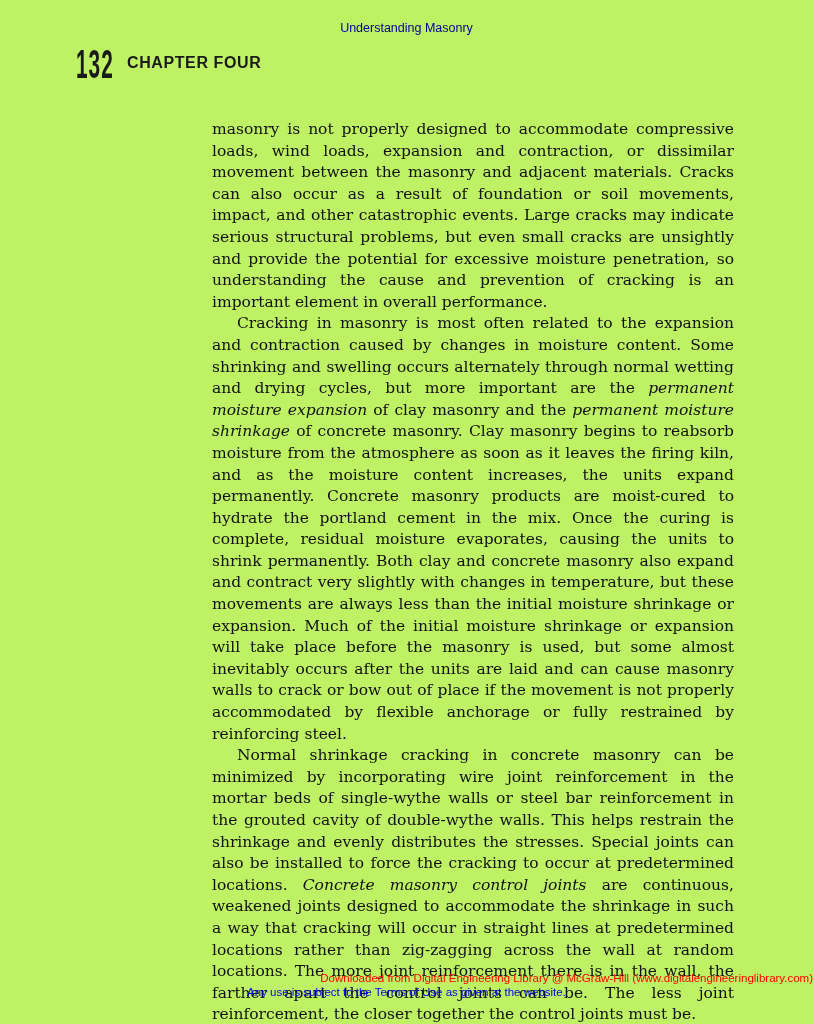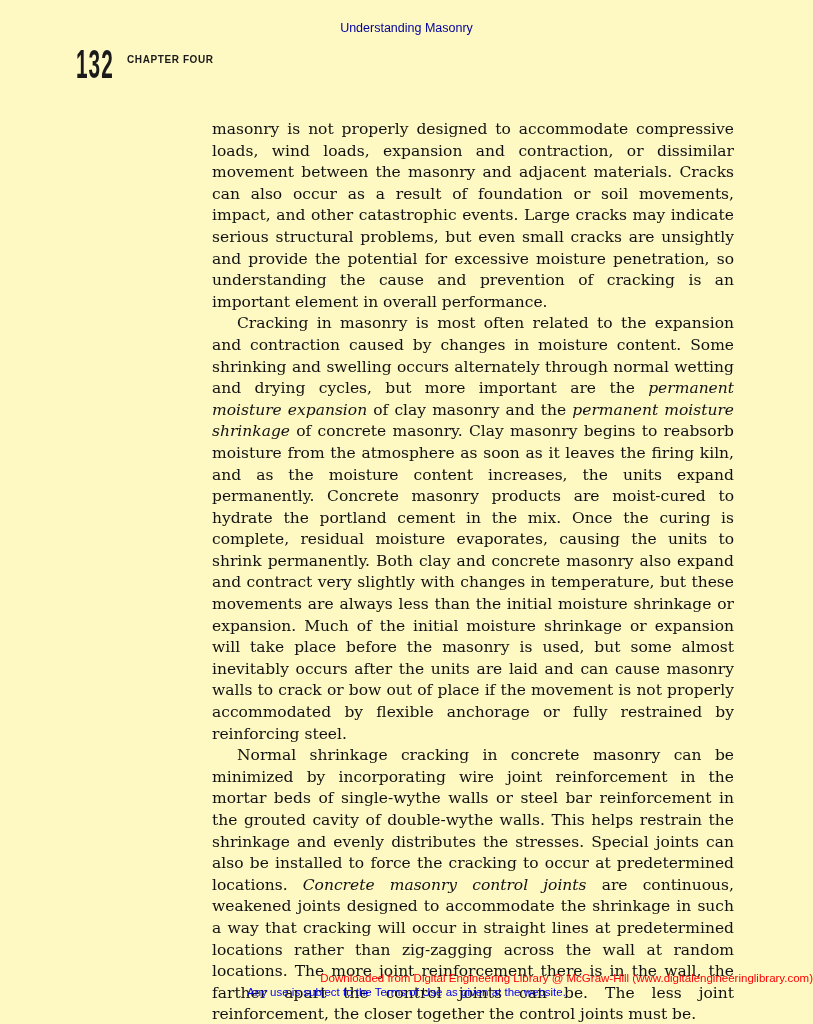--- a/index.html
+++ b/index.html
@@ -4,21 +4,21 @@
   <style>
     html, body {
       margin: 0;
       padding: 0;
       background: #ffffff;
     }
     .page {
       position: relative;
       width: 813px;
       height: 1024px;
-      background: #fef9c3;
+      background: #bef264;
       overflow: hidden;
       font-family: "DejaVu Serif", serif;
     }
     .running-head {
       position: absolute;
       top: 21px;
       left: 0;
       right: 0;
       text-align: center;
       color: var(--header-blue, #00009a);
@@ -38,21 +38,21 @@
       transform: scaleX(0.52);
       transform-origin: left top;
       letter-spacing: 2px;
     }
     .chapter-label {
       position: absolute;
       top: 54px;
       left: 127px;
       font-family: "Liberation Sans", sans-serif;
       font-weight: 700;
-      font-size: 10px;
+      font-size: 16px;
       letter-spacing: 0.6px;
       color: #1a1a1a;
     }
     .body-text {
       position: absolute;
       top: 103px;
       left: 212px;
       width: 522px;
       text-align: justify;
       font-size: 15.5px;

